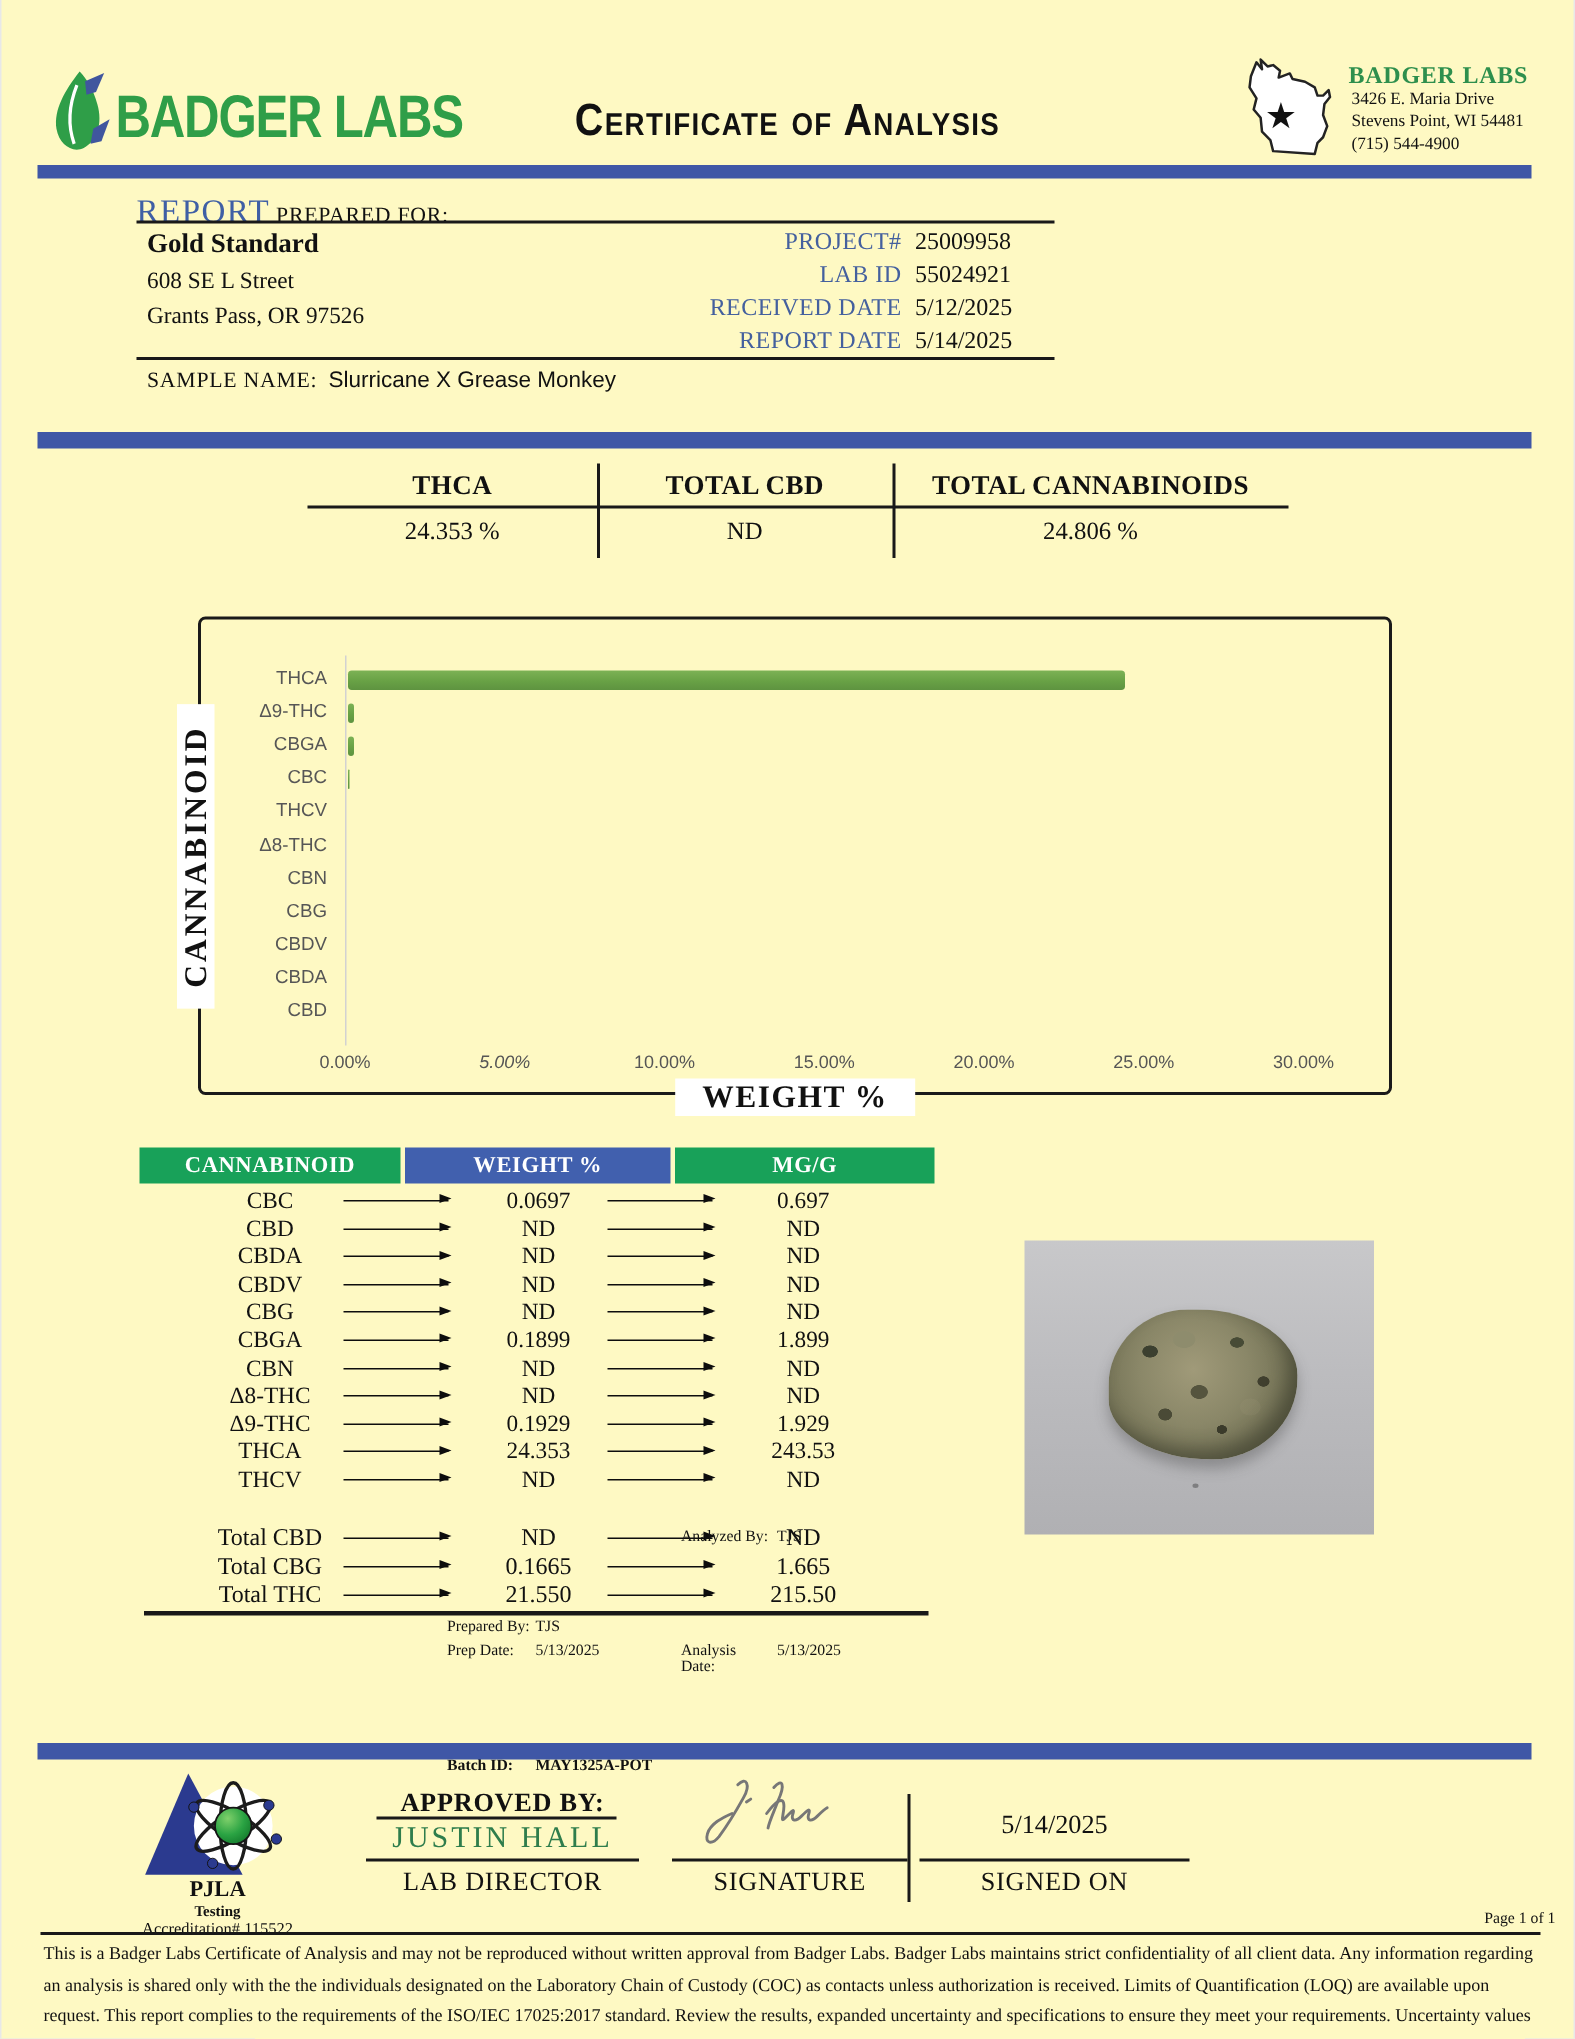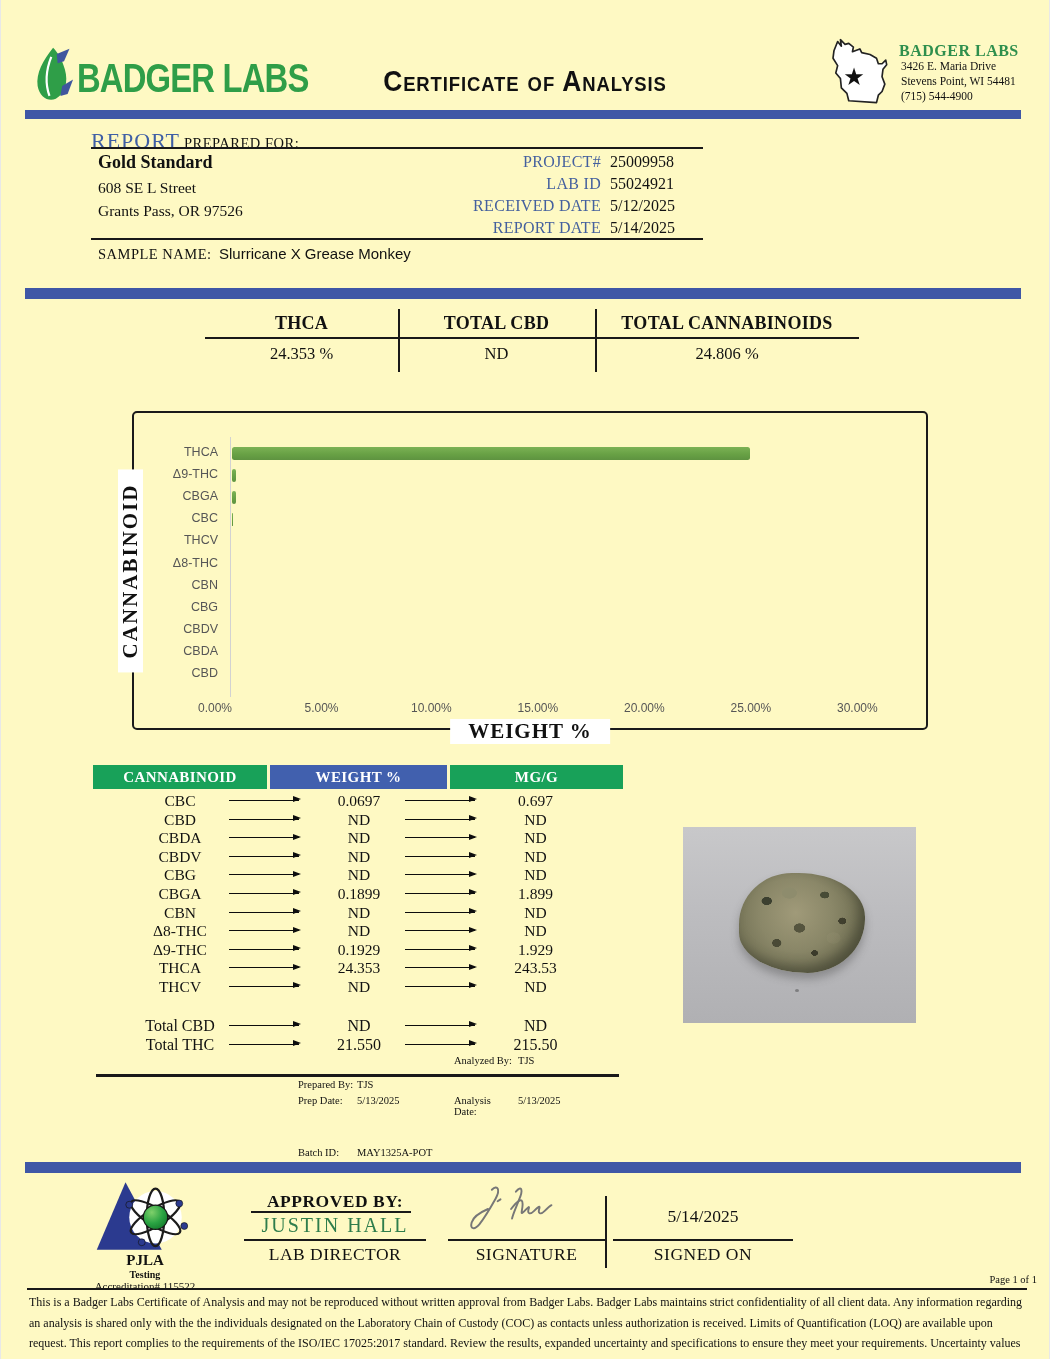--- a/index.html
+++ b/index.html
@@ -41,21 +41,21 @@
                padding:0 16px;font-size:21px;font-weight:bold;letter-spacing:.5px;white-space:nowrap;}
   .chart-ylab{position:absolute;left:-16px;top:50%;transform:translateY(-50%) rotate(180deg);
               writing-mode:vertical-rl;background:#fff;padding:14px 0;font-size:21px;font-weight:bold;
               letter-spacing:2px;}
   .chart-xlab{position:absolute;bottom:-16px;left:50%;transform:translateX(-50%);background:#fff;
               padding:0 18px;font-size:21px;font-weight:bold;letter-spacing:1px;white-space:nowrap;}
   .axisline{position:absolute;left:96px;top:24px;width:1.4px;height:260px;background:#d2d2d2;}
   .cat-label{position:absolute;left:0;width:84px;text-align:right;font-size:12.5px;color:#565656;}
   .bar{position:absolute;left:97.5px;height:13px;border-radius:2.5px;
        background:linear-gradient(180deg,#7cb255 0%,#68a145 55%,#5e9340 100%);}
-  .tick{position:absolute;top:288px;width:64px;text-align:left;font-size:12px;color:#565656;}
+  .tick{position:absolute;top:288px;width:64px;text-align:center;font-size:12px;color:#565656;}
 
   
   .rt-head{position:absolute;top:765px;height:24px;color:#fff;font-weight:bold;font-size:15px;
            text-align:center;line-height:24px;letter-spacing:.4px;}
   .crow{position:relative;height:18.6px;font-size:15.5px;}
   .trow{position:relative;height:19px;font-size:16px;}
   .cname{position:absolute;left:92px;width:174px;text-align:center;}
   .cw{position:absolute;left:270px;width:176px;text-align:center;}
   .cm{position:absolute;left:447px;width:175px;text-align:center;}
   .arrow{position:absolute;height:0;border-top:1.8px solid #0d0d0d;top:8px;}
@@ -185,21 +185,21 @@
         <div class="cat-label sans" style="top: 98.3px;">CBC</div>
         <div class="bar" style="top: 99.8px; width: 1.6px;"></div>
         <div class="cat-label sans" style="top: 120.4px;">THCV</div>
         <div class="cat-label sans" style="top: 142.5px;">Δ8-THC</div>
         <div class="cat-label sans" style="top: 164.6px;">CBN</div>
         <div class="cat-label sans" style="top: 186.7px;">CBG</div>
         <div class="cat-label sans" style="top: 208.8px;">CBDV</div>
         <div class="cat-label sans" style="top: 230.9px;">CBDA</div>
         <div class="cat-label sans" style="top: 253px;">CBD</div>
         <div class="tick sans" style="left: 64px;">0.00%</div>
-        <div class="tick sans" style="left: 170.5px;">5.00%</div>
+        <div class="tick sans" style="left: 170.5px; font-style: italic;">5.00%</div>
         <div class="tick sans" style="left: 277px;">10.00%</div>
         <div class="tick sans" style="left: 383.5px;">15.00%</div>
         <div class="tick sans" style="left: 490px;">20.00%</div>
         <div class="tick sans" style="left: 596.5px;">25.00%</div>
         <div class="tick sans" style="left: 703px;">30.00%</div>
       </div>
   </div>
 
   <div class="rt-head" style="left: 92px; width: 174px; background: rgb(24, 161, 89);" id="rt-h0">CANNABINOID</div>
   <div class="rt-head" style="left: 269px; width: 177px; background: rgb(65, 96, 174);" id="rt-h1">WEIGHT %</div>
@@ -286,36 +286,43 @@
     </div>
   <div class="abs" style="left:0;top:1017px;width:660px" id="rt-totals">
       <div class="trow">
         <span class="cname">Total CBD</span>
         <span class="arrow a1"></span>
         <span class="cw">ND</span>
         <span class="arrow a2"></span>
         <span class="cm">ND</span>
       </div>
       <div class="trow">
+        <span class="cname">Total CBG</span>
+        <span class="arrow a1"></span>
+        <span class="cw">0.1665</span>
+        <span class="arrow a2"></span>
+        <span class="cm">1.665</span>
+      </div>
+      <div class="trow">
         <span class="cname">Total THC</span>
         <span class="arrow a1"></span>
         <span class="cw">21.550</span>
         <span class="arrow a2"></span>
         <span class="cm">215.50</span>
       </div>
     </div>
   <div class="rline" style="left:95px;top:1074px;width:523px;height:2.6px"></div>
 
   <div id="prep-info">
       <div class="prep-row" style="top: 1079px;"><span class="pl">Prepared By:</span><span class="pv">TJS</span></div>
       <div class="prep-row" style="top: 1095px;"><span class="pl">Prep Date:</span><span class="pv">5/13/2025</span></div>
-      <div class="prep-row" style="top: 1147px;"><span class="pl">Batch ID:</span><span class="pv">MAY1325A-POT</span></div>
+      <div class="prep-row" style="top: 1172px; font-weight: bold;"><span class="pl">Batch ID:</span><span class="pv">MAY1325A-POT</span></div>
     </div>
   <div id="analysis-info">
-      <div class="an-row" style="top: 1055px;"><span class="pl">Analyzed By:</span><span class="pv">TJS</span></div>
+      <div class="an-row" style="top: 1019px;"><span class="pl">Analyzed By:</span><span class="pv">TJS</span></div>
       <div class="an-row" style="top: 1095px;"><span class="pl">Analysis Date:</span><span class="pv">5/13/2025</span></div>
     </div>
 
   <div class="photo">
     <div class="bud"></div>
     <div class="bud-spot"></div>
   </div>
 
   <div class="band" style="top:1162px;height:11px"></div>
 

